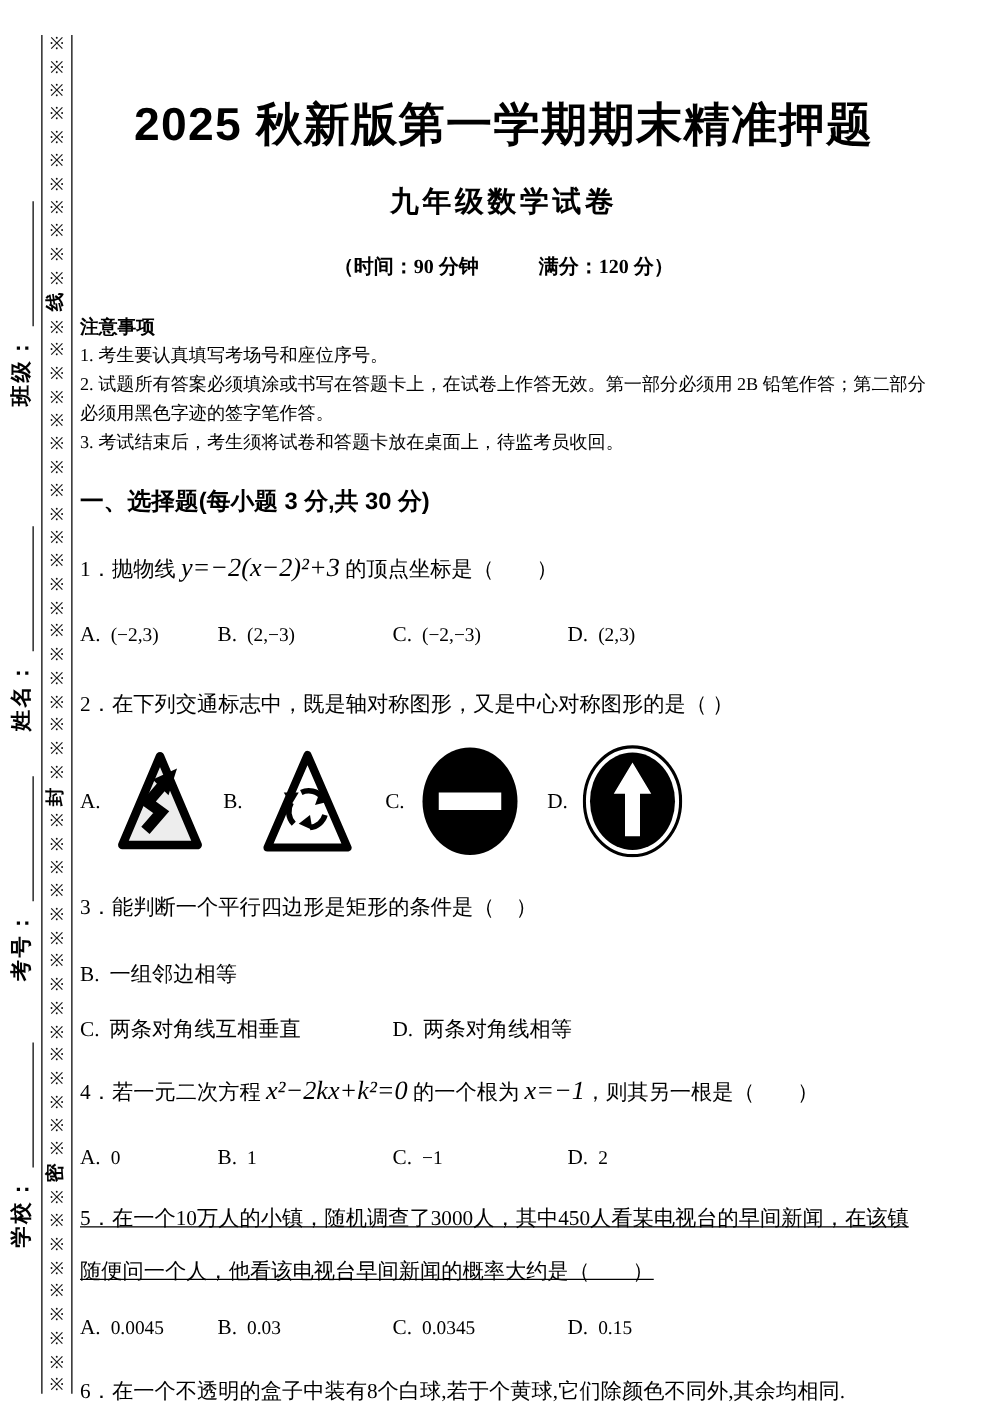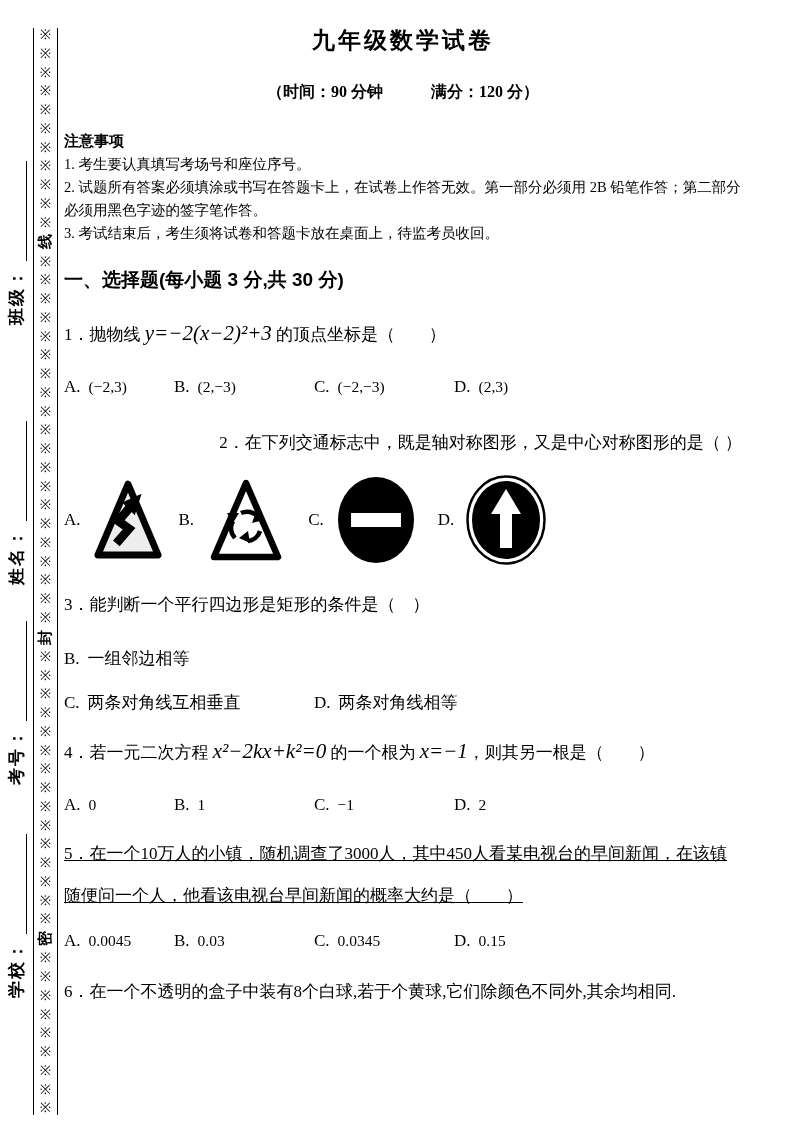--- a/index.html
+++ b/index.html
@@ -143,20 +143,21 @@
       <span class="seal-sym">※</span>
       <span class="seal-sym">※</span>
       <span class="seal-sym">※</span>
       <span class="seal-sym">※</span>
       <span class="seal-sym">※</span>
     </div>
 </div>
 
 <div class="content">
 
+  <div class="title">2025 秋新版第一学期期末精准押题</div>
   <div class="subtitle">九年级数学试卷</div>
   <div class="meta">（时间：90 分钟　　　满分：120 分）</div>
 
   <div class="notice">
     <div class="notice-heading">注意事项</div>
     <div class="notice-item">1.  考生要认真填写考场号和座位序号。</div>
     <div class="notice-item">2.  试题所有答案必须填涂或书写在答题卡上，在试卷上作答无效。第一部分必须用 2B 铅笔作答；第二部分必须用黑色字迹的签字笔作答。</div>
     <div class="notice-item">3.  考试结束后，考生须将试卷和答题卡放在桌面上，待监考员收回。</div>
   </div>
 
@@ -165,21 +166,21 @@
   <div class="q-text">
     <span>1．抛物线 </span><span class="math">y=−2(x−2)²+3</span><span> 的顶点坐标是（　　）</span>
   </div>
   <div class="opt-row">
     <span class="opt c1"><span class="opt-label">A.</span><span class="opt-val math" style="font-style:normal;">(−2,3)</span></span>
     <span class="opt c2"><span class="opt-label">B.</span><span class="opt-val">(2,−3)</span></span>
     <span class="opt c3"><span class="opt-label">C.</span><span class="opt-val">(−2,−3)</span></span>
     <span class="opt"><span class="opt-label">D.</span><span class="opt-val">(2,3)</span></span>
   </div>
 
-  <div class="q-text" style="margin-top:25px;text-align:right;">2．在下列交通标志中，既是轴对称图形，又是中心对称图形的是（ ）</div>
+  <div class="q-text" style="margin-top:25px;">2．在下列交通标志中，既是轴对称图形，又是中心对称图形的是（ ）</div>
   <div class="signs-row">
     <span class="sign-label">A.</span>
     <span class="sign-box" style="margin-left:12px;">
       <svg width="70" height="88" viewBox="0 0 72 88">
         <path d="M36 7 L67 80 L5 80 Z" fill="#ededed" stroke="#000" stroke-width="7" stroke-linejoin="round"></path>
         <path d="M24 68 L37 53 L26 45 L38 31" stroke="#000" stroke-width="9" fill="none"></path>
         <polygon points="50,17 30,26 43,39" fill="#000"></polygon>
       </svg>
     </span>
     <span class="sign-label" style="margin-left:16px;">B.</span>

